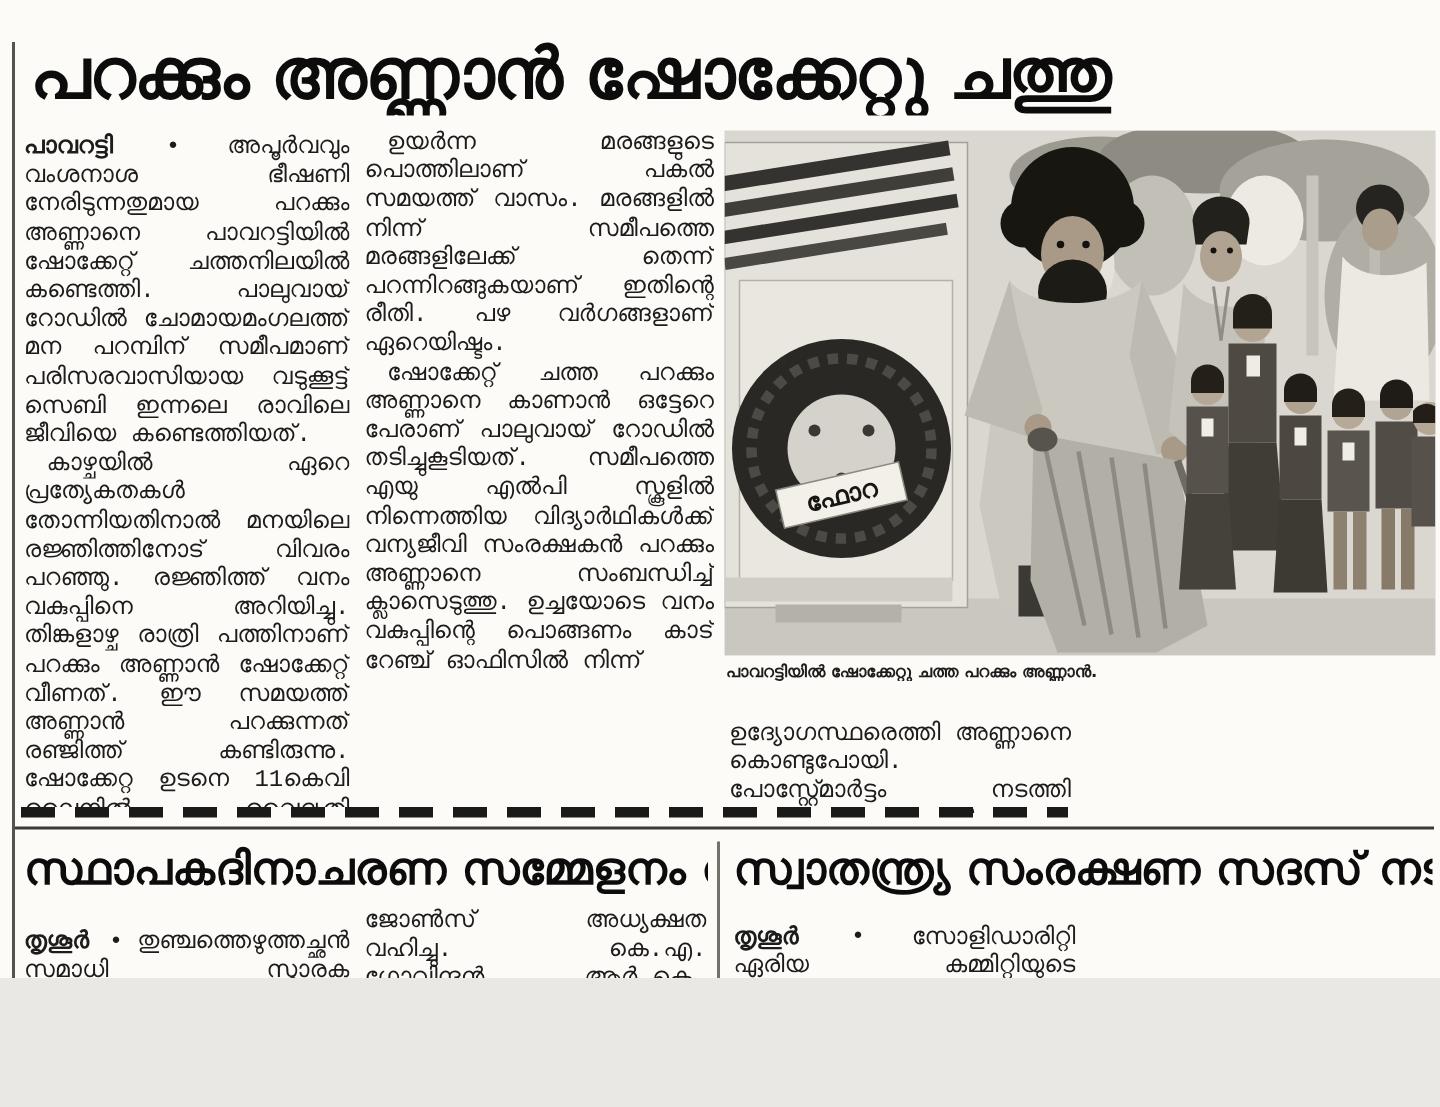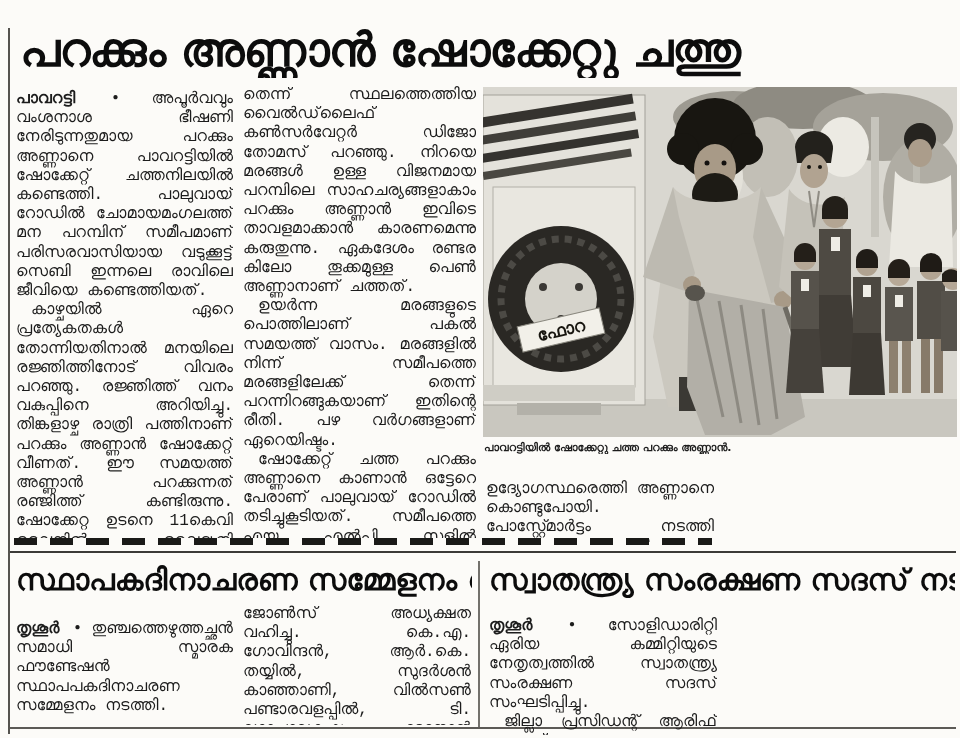--- a/index.html
+++ b/index.html
@@ -1,16 +1,16 @@
 <!DOCTYPE html>
 <html><head>
 <meta charset="utf-8">
 <style>
   html,body{margin:0;padding:0;background:#e9e8e4;}
-  .page{position:relative;width:960px;height:738px;background:#fcfbf8;
+  .page{position:relative;width:960px;height:652px;background:#fcfbf8;
         font-family:"DejaVu Sans",sans-serif;color:#1c1c1c;overflow:hidden;}
   .abs{position:absolute;}
   .vrule-left{left:8px;top:28px;width:2px;height:706px;background:#55534f;}
   .headline-main{left:20px;top:22px;width:932px;font-size:47px;font-weight:bold;
         color:#0c0c0c;white-space:nowrap;overflow:hidden;letter-spacing:-1px;}
   .col{font-size:16px;line-height:19.2px;text-align:justify;overflow:hidden;font-family:Liberation Mono, monospace;}
   .col p{margin:0;}
   .col p.indent{text-indent:15px;}
   .dateline{font-weight:bold;}
   .bullet{font-size:10px;vertical-align:3px;padding:0 9px 0 13px;}
@@ -42,21 +42,20 @@
 
   <div class="abs headline-main">പറക്കും അണ്ണാൻ ഷോക്കേറ്റു ചത്തു</div>
 
   <div class="abs col m-col1">
     <p><span class="dateline">പാവറട്ടി</span><span class="bullet">●</span><span>അപൂർവവും വംശനാശ ഭീഷണി നേരിടുന്നതുമായ പറക്കും അണ്ണാനെ പാവറട്ടിയിൽ ഷോക്കേറ്റ് ചത്തനിലയിൽ കണ്ടെത്തി. പാലുവായ് റോഡിൽ ചോമായമംഗലത്ത് മന പറമ്പിന് സമീപമാണ് പരിസരവാസിയായ വടുക്കൂട്ട് സെബി ഇന്നലെ രാവിലെ ജീവിയെ കണ്ടെത്തിയത്.</span></p>
     <p class="indent">കാഴ്ചയിൽ ഏറെ പ്രത്യേകതകൾ തോന്നിയതിനാൽ മനയിലെ രജ്ഞിത്തിനോട് വിവരം പറഞ്ഞു. രജ്ഞിത്ത് വനം വകുപ്പിനെ അറിയിച്ചു. തിങ്കളാഴ്ച രാത്രി പത്തിനാണ് പറക്കും അണ്ണാൻ ഷോക്കേറ്റ് വീണത്. ഈ സമയത്ത് അണ്ണാൻ പറക്കുന്നത് രഞ്ജിത്ത് കണ്ടിരുന്നു. ഷോക്കേറ്റ ഉടനെ 11കെവി ലൈനിൽ വൈദ്യുതി തടസമുണ്ടായി.</p>
 
   </div>
 
   <div class="abs col m-col2">
-    <p>തെന്ന് സ്ഥലത്തെത്തിയ വൈൽഡ്‌ലൈഫ് കൺസർവേറ്റർ ഡിജോ തോമസ് പറഞ്ഞു. നിറയെ മരങ്ങൾ ഉള്ള വിജനമായ പറമ്പിലെ സാഹചര്യങ്ങളാകാം പറക്കും അണ്ണാൻ ഇവിടെ താവളമാക്കാൻ കാരണമെന്നു കരുതുന്നു. ഏകദേശം രണ്ടര കിലോ തൂക്കമുള്ള പെൺ അണ്ണാനാണ് ചത്തത്.</p>
     <p class="indent">ഉയർന്ന മരങ്ങളുടെ പൊത്തിലാണ് പകൽ സമയത്ത് വാസം. മരങ്ങളിൽ നിന്ന് സമീപത്തെ മരങ്ങളിലേക്ക് തെന്ന് പറന്നിറങ്ങുകയാണ് ഇതിന്റെ രീതി. പഴ വർഗങ്ങളാണ് ഏറെയിഷ്ടം.</p>
     <p class="indent">ഷോക്കേറ്റ് ചത്ത പറക്കും അണ്ണാനെ കാണാൻ ഒട്ടേറെ പേരാണ് പാലുവായ് റോഡിൽ തടിച്ചുകൂടിയത്. സമീപത്തെ എയു എൽപി സ്കൂളിൽ നിന്നെത്തിയ വിദ്യാർഥികൾക്ക് വന്യജീവി സംരക്ഷകൻ പറക്കും അണ്ണാനെ സംബന്ധിച്ച് ക്ലാസെടുത്തു. ഉച്ചയോടെ വനം വകുപ്പിന്റെ പൊങ്ങണം കാട് റേഞ്ച് ഓഫിസിൽ നിന്ന്</p>
   </div>
 
   <div class="abs photo-frame">
     <svg width="474" height="350" viewBox="0 0 474 350" xmlns="http://www.w3.org/2000/svg">
 
       <rect x="0" y="0" width="474" height="350" fill="#d9d7d0"></rect>
       <g>
         <ellipse cx="250" cy="30" rx="60" ry="26" fill="#9d9a91"></ellipse>

